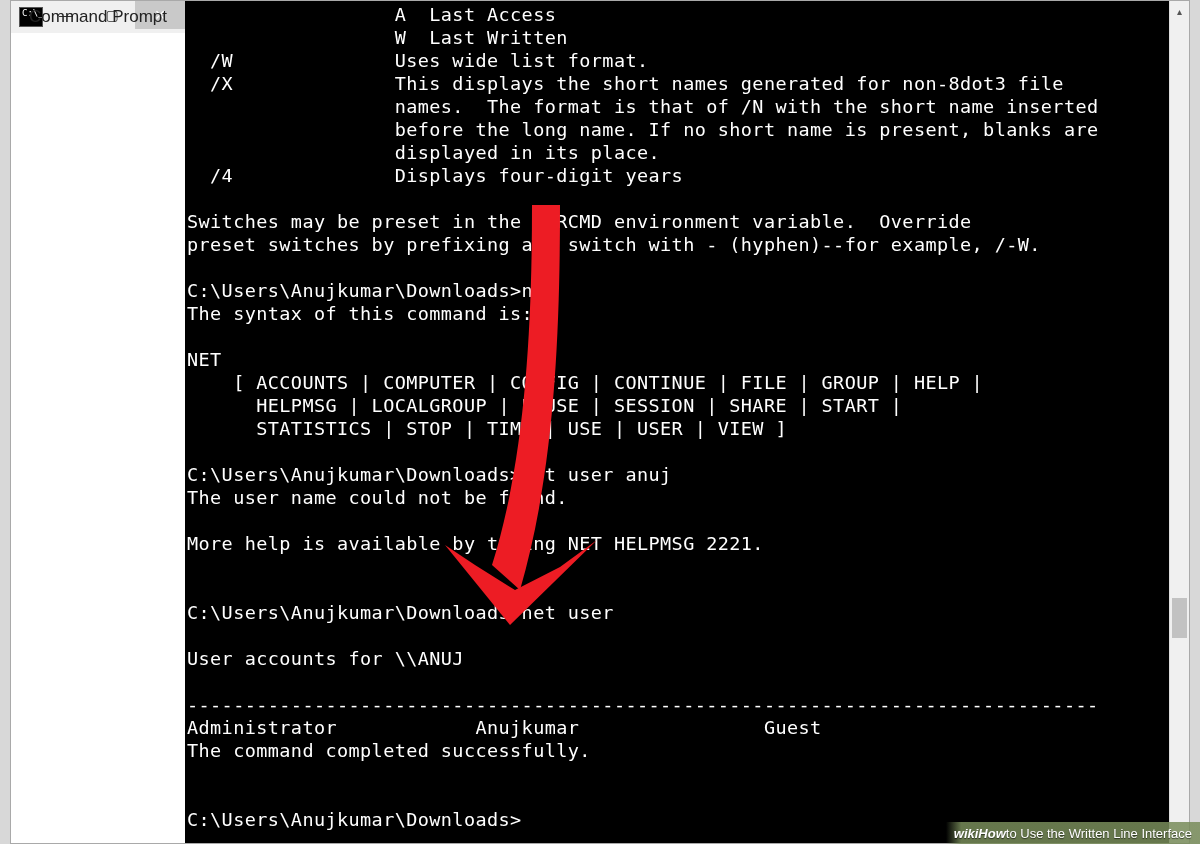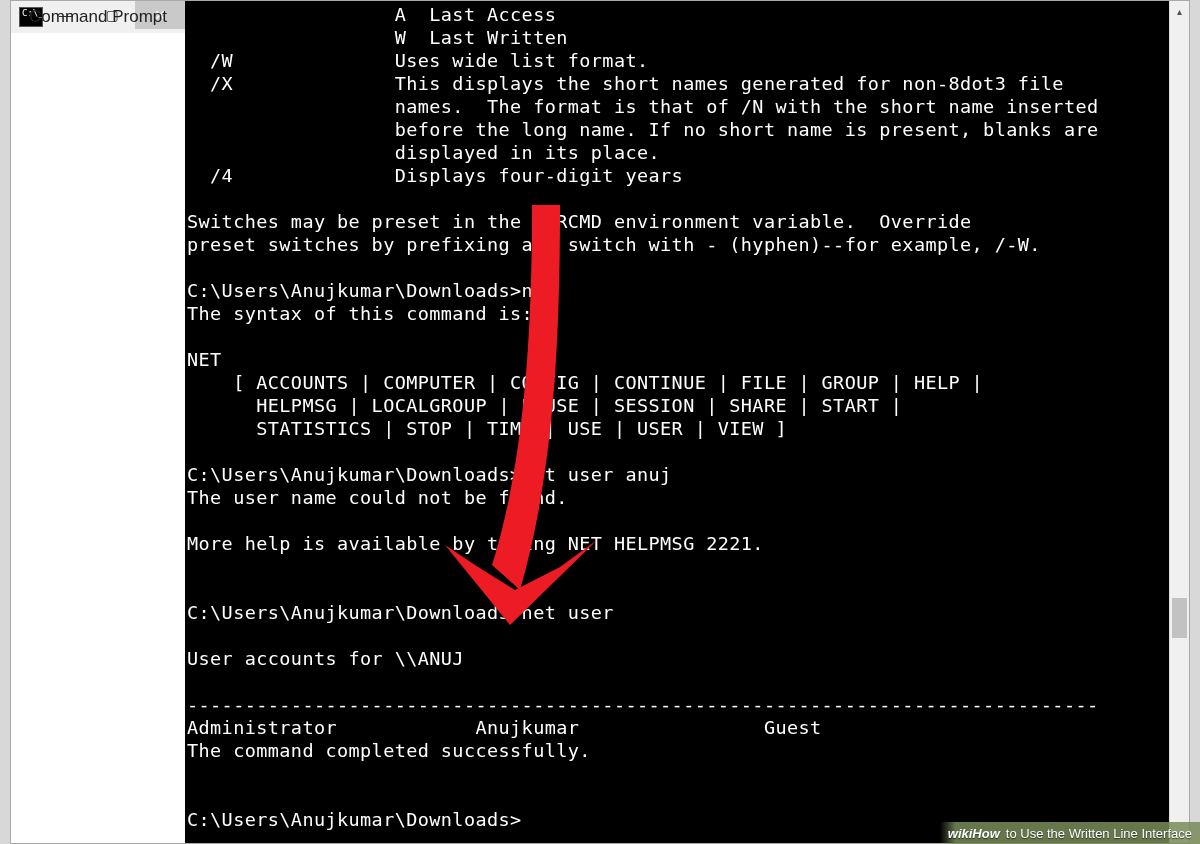--- a/index.html
+++ b/index.html
@@ -121,21 +121,20 @@
     right: 0;
     bottom: 0;
     height: 22px;
     display: flex;
     align-items: center;
     padding: 0 8px;
     background: linear-gradient(to right, rgba(120,140,90,0.0) 0%, rgba(120,140,90,0.85) 6%, rgba(120,140,90,0.85) 100%);
     color: #fff;
     font-size: 13px;
     text-shadow: 0 1px 1px rgba(0,0,0,0.6);
-    gap: 6px;
   }
   .wiki-logo {
     font-weight: bold;
     font-style: italic;
     font-size: 13px;
     color: #fff;
   }
 </style>
 </head>
 <body>

